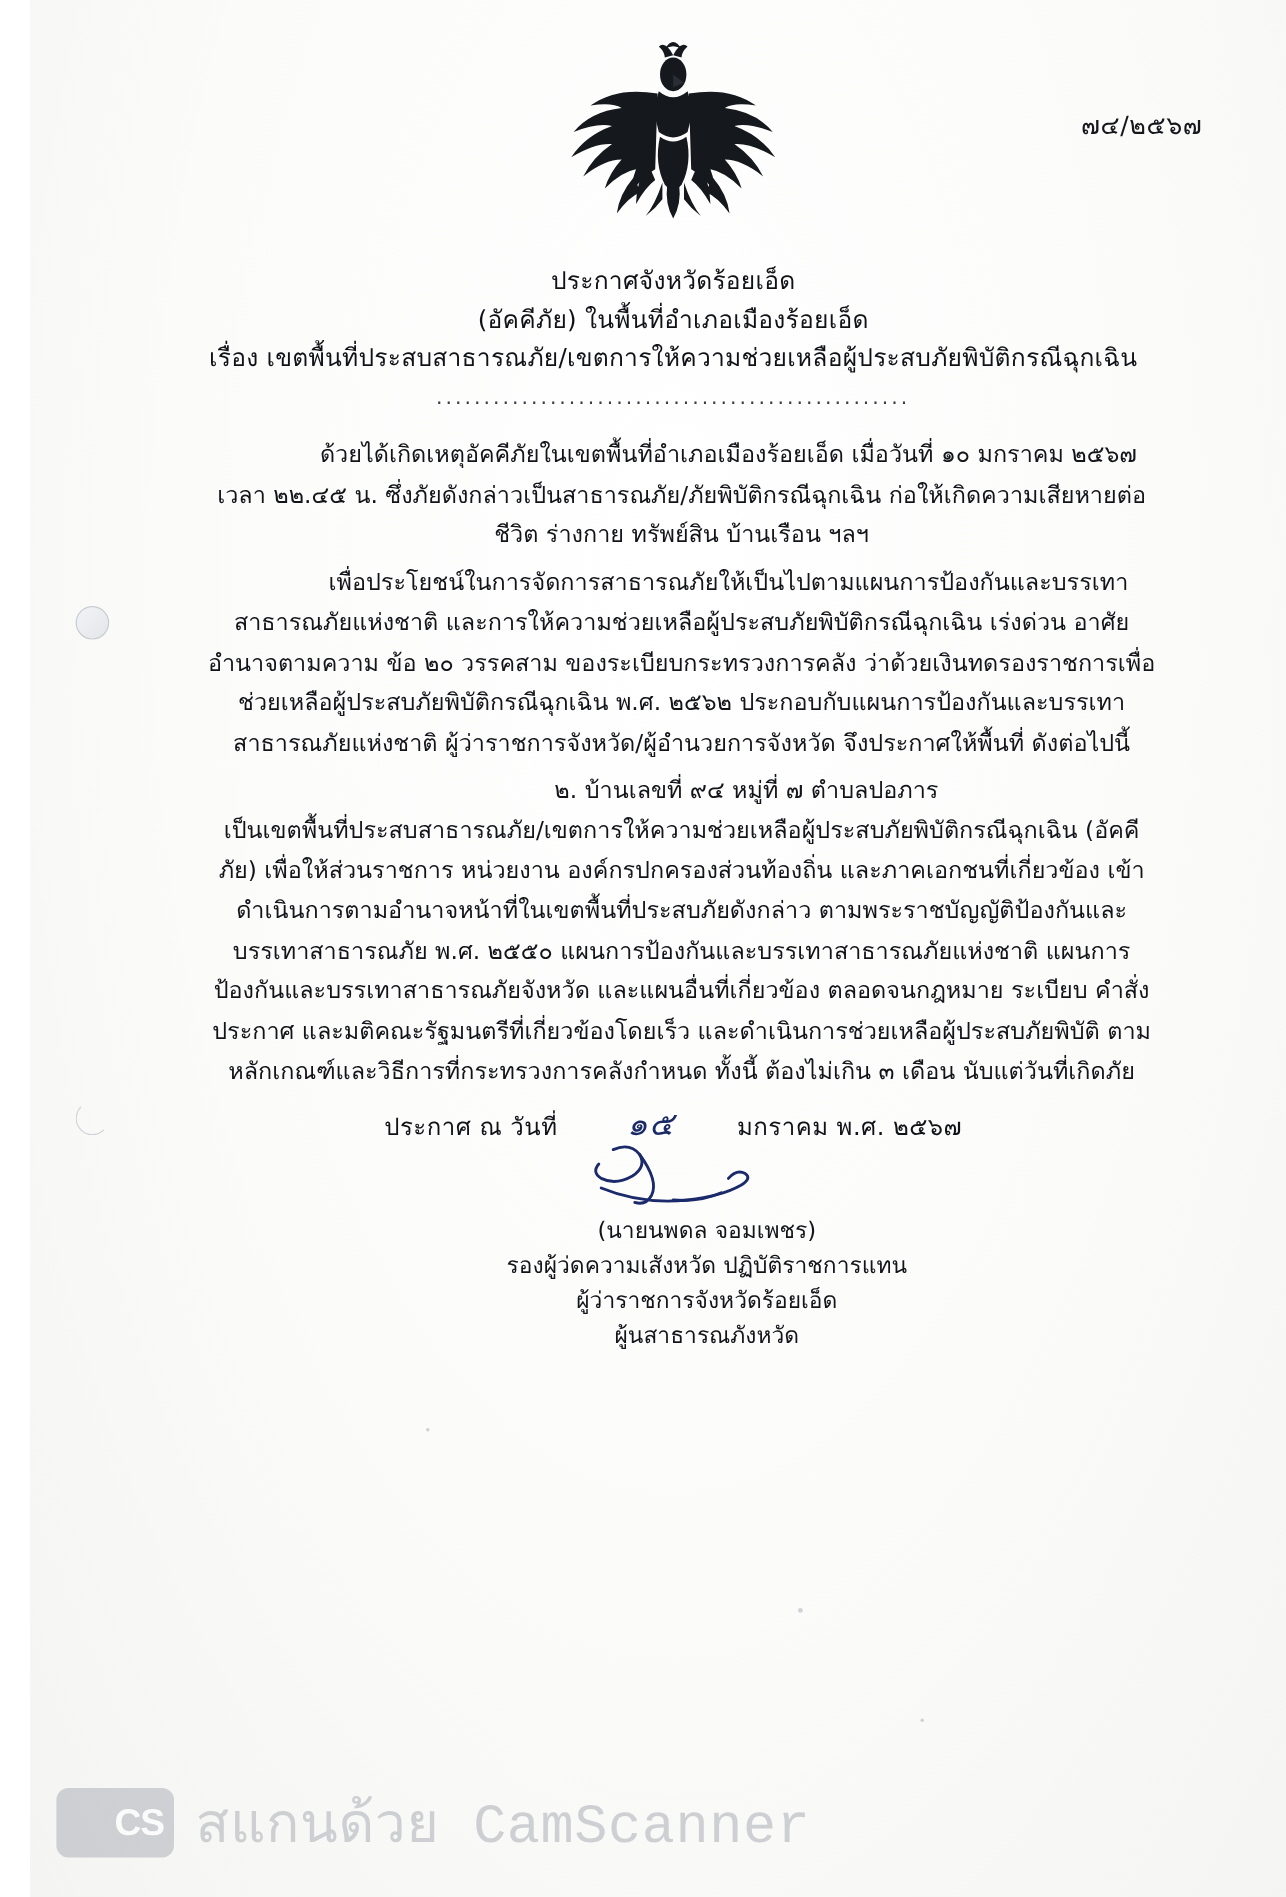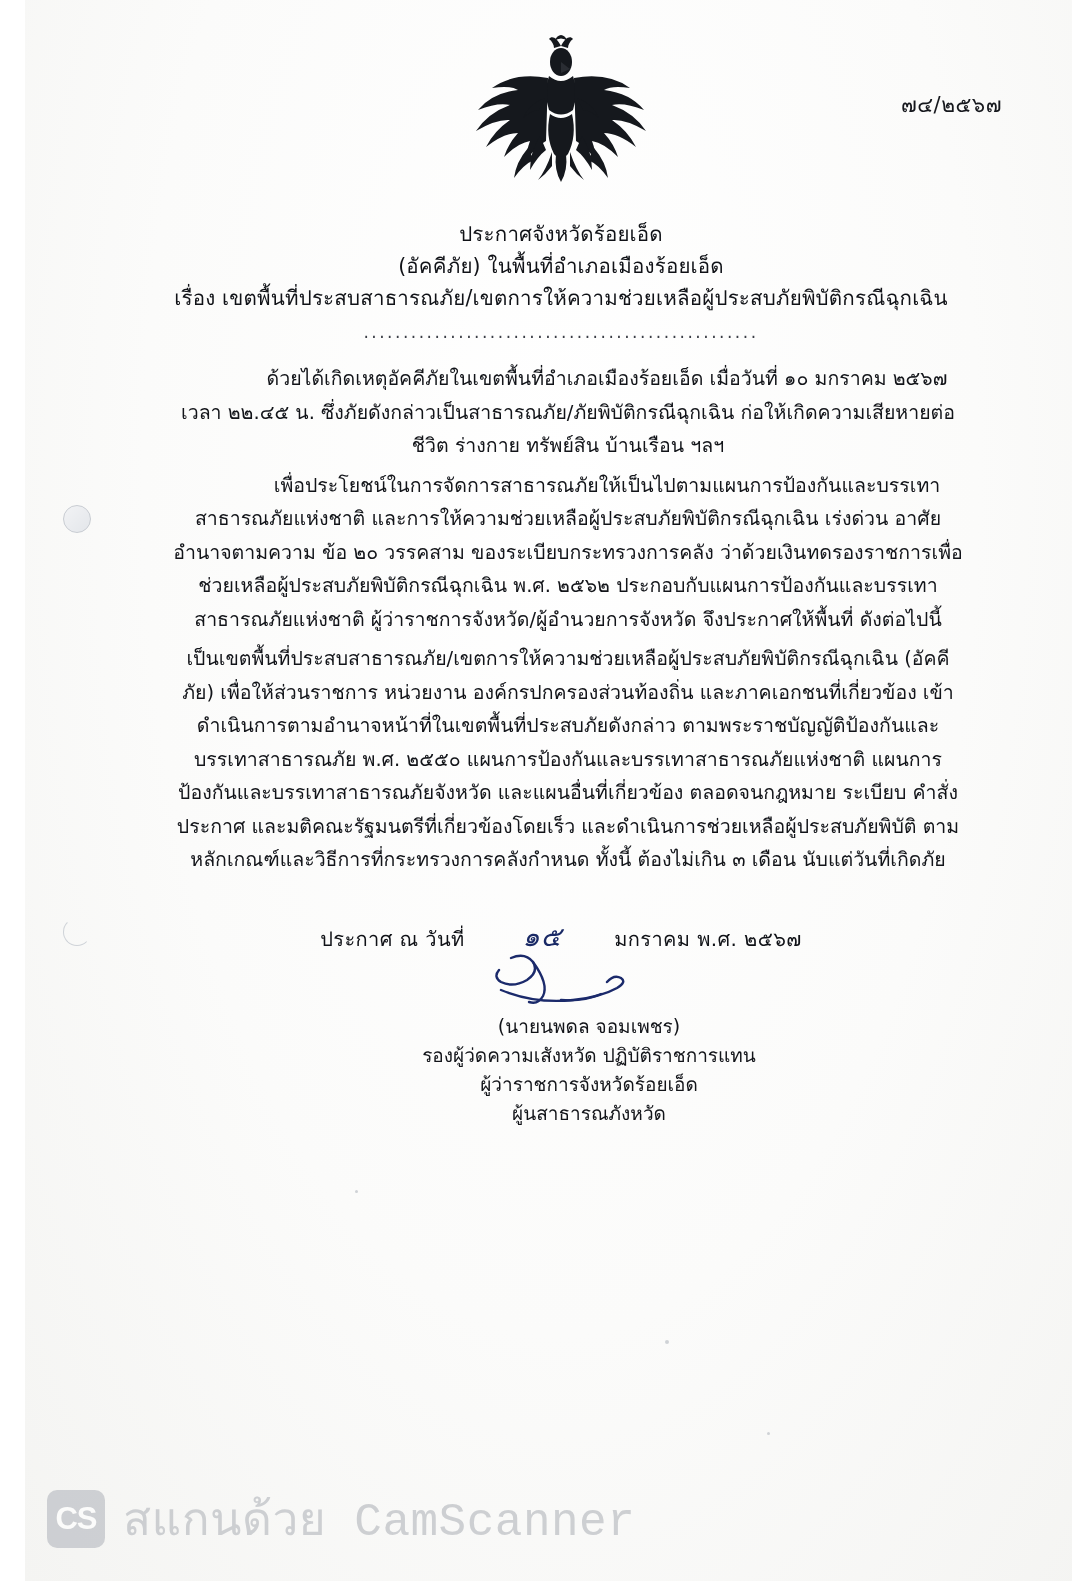--- a/index.html
+++ b/index.html
@@ -166,20 +166,21 @@
     border-radius: 10px;
     background: #b9bcc2;
     color: #ffffff;
     display: flex;
     align-items: center;
     justify-content: center;
     font-size: 31px;
     font-weight: bold;
     letter-spacing: -1px;
     font-family: "Liberation Sans", sans-serif;
+    padding-left: 40px;
   }
   .cs-text {
     font-size: 46px;
     color: #b7babf;
     font-family: Liberation Mono, monospace;
     letter-spacing: 0.5px;
   }
   .speck {
     position: absolute;
     background: #cfd2d6;
@@ -236,20 +237,21 @@
     <div class="line">ประกาศจังหวัดร้อยเอ็ด</div>
     <div class="line">(อัคคีภัย) ในพื้นที่อำเภอเมืองร้อยเอ็ด</div>
     <div class="line">เรื่อง  เขตพื้นที่ประสบสาธารณภัย/เขตการให้ความช่วยเหลือผู้ประสบภัยพิบัติกรณีฉุกเฉิน</div>
   </div>
 
   <div class="dots">..................................................</div>
 
   <div class="body-text">
     <p class="p indent">ด้วยได้เกิดเหตุอัคคีภัยในเขตพื้นที่อำเภอเมืองร้อยเอ็ด เมื่อวันที่ ๑๐ มกราคม ๒๕๖๗ เวลา ๒๒.๔๕ น. ซึ่งภัยดังกล่าวเป็นสาธารณภัย/ภัยพิบัติกรณีฉุกเฉิน ก่อให้เกิดความเสียหายต่อชีวิต ร่างกาย ทรัพย์สิน บ้านเรือน ฯลฯ</p>
     <p class="p indent">เพื่อประโยชน์ในการจัดการสาธารณภัยให้เป็นไปตามแผนการป้องกันและบรรเทาสาธารณภัยแห่งชาติ และการให้ความช่วยเหลือผู้ประสบภัยพิบัติกรณีฉุกเฉิน เร่งด่วน อาศัยอำนาจตามความ ข้อ ๒๐ วรรคสาม ของระเบียบกระทรวงการคลัง ว่าด้วยเงินทดรองราชการเพื่อช่วยเหลือผู้ประสบภัยพิบัติกรณีฉุกเฉิน พ.ศ. ๒๕๖๒ ประกอบกับแผนการป้องกันและบรรเทาสาธารณภัยแห่งชาติ ผู้ว่าราชการจังหวัด/ผู้อำนวยการจังหวัด จึงประกาศให้พื้นที่ ดังต่อไปนี้</p>
+    <p class="list-item">๒. บ้านเลขที่ ๙๔ หมู่ที่ ๗ ตำบลปอภาร</p>
     <p class="p">เป็นเขตพื้นที่ประสบสาธารณภัย/เขตการให้ความช่วยเหลือผู้ประสบภัยพิบัติกรณีฉุกเฉิน (อัคคีภัย) เพื่อให้ส่วนราชการ หน่วยงาน องค์กรปกครองส่วนท้องถิ่น และภาคเอกชนที่เกี่ยวข้อง เข้าดำเนินการตามอำนาจหน้าที่ในเขตพื้นที่ประสบภัยดังกล่าว ตามพระราชบัญญัติป้องกันและบรรเทาสาธารณภัย พ.ศ. ๒๕๕๐ แผนการป้องกันและบรรเทาสาธารณภัยแห่งชาติ แผนการป้องกันและบรรเทาสาธารณภัยจังหวัด และแผนอื่นที่เกี่ยวข้อง ตลอดจนกฎหมาย ระเบียบ คำสั่ง ประกาศ และมติคณะรัฐมนตรีที่เกี่ยวข้องโดยเร็ว และดำเนินการช่วยเหลือผู้ประสบภัยพิบัติ ตามหลักเกณฑ์และวิธีการที่กระทรวงการคลังกำหนด ทั้งนี้ ต้องไม่เกิน ๓ เดือน นับแต่วันที่เกิดภัย</p>
   </div>
 
   <div class="date-line">
     <span class="d1">ประกาศ  ณ  วันที่</span><span class="handwrite">๑๕</span><span class="d2">มกราคม  พ.ศ. ๒๕๖๗</span>
   </div>
 
   <div class="signature">
     <svg width="240" height="66" viewBox="0 0 240 66" aria-hidden="true">
       <g fill="none" stroke="#1b2a6b" stroke-width="2.4" stroke-linecap="round">

